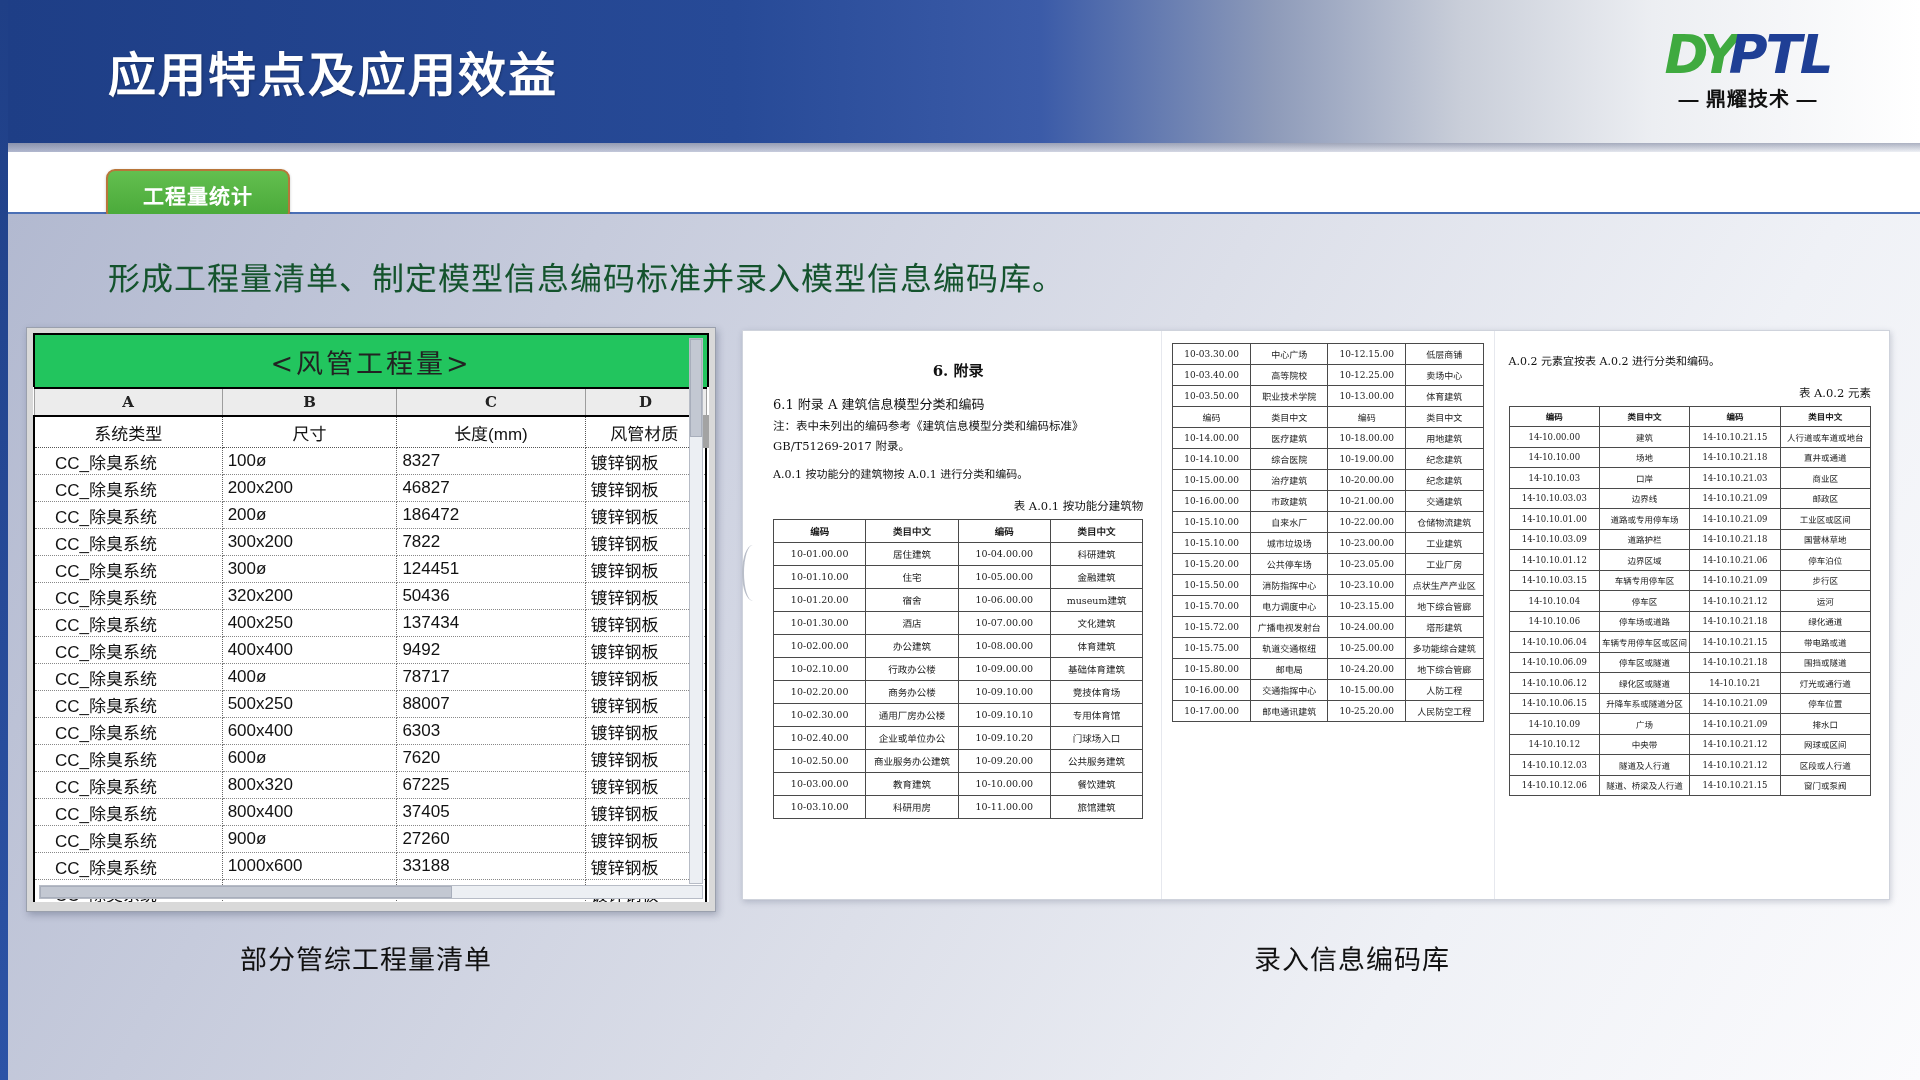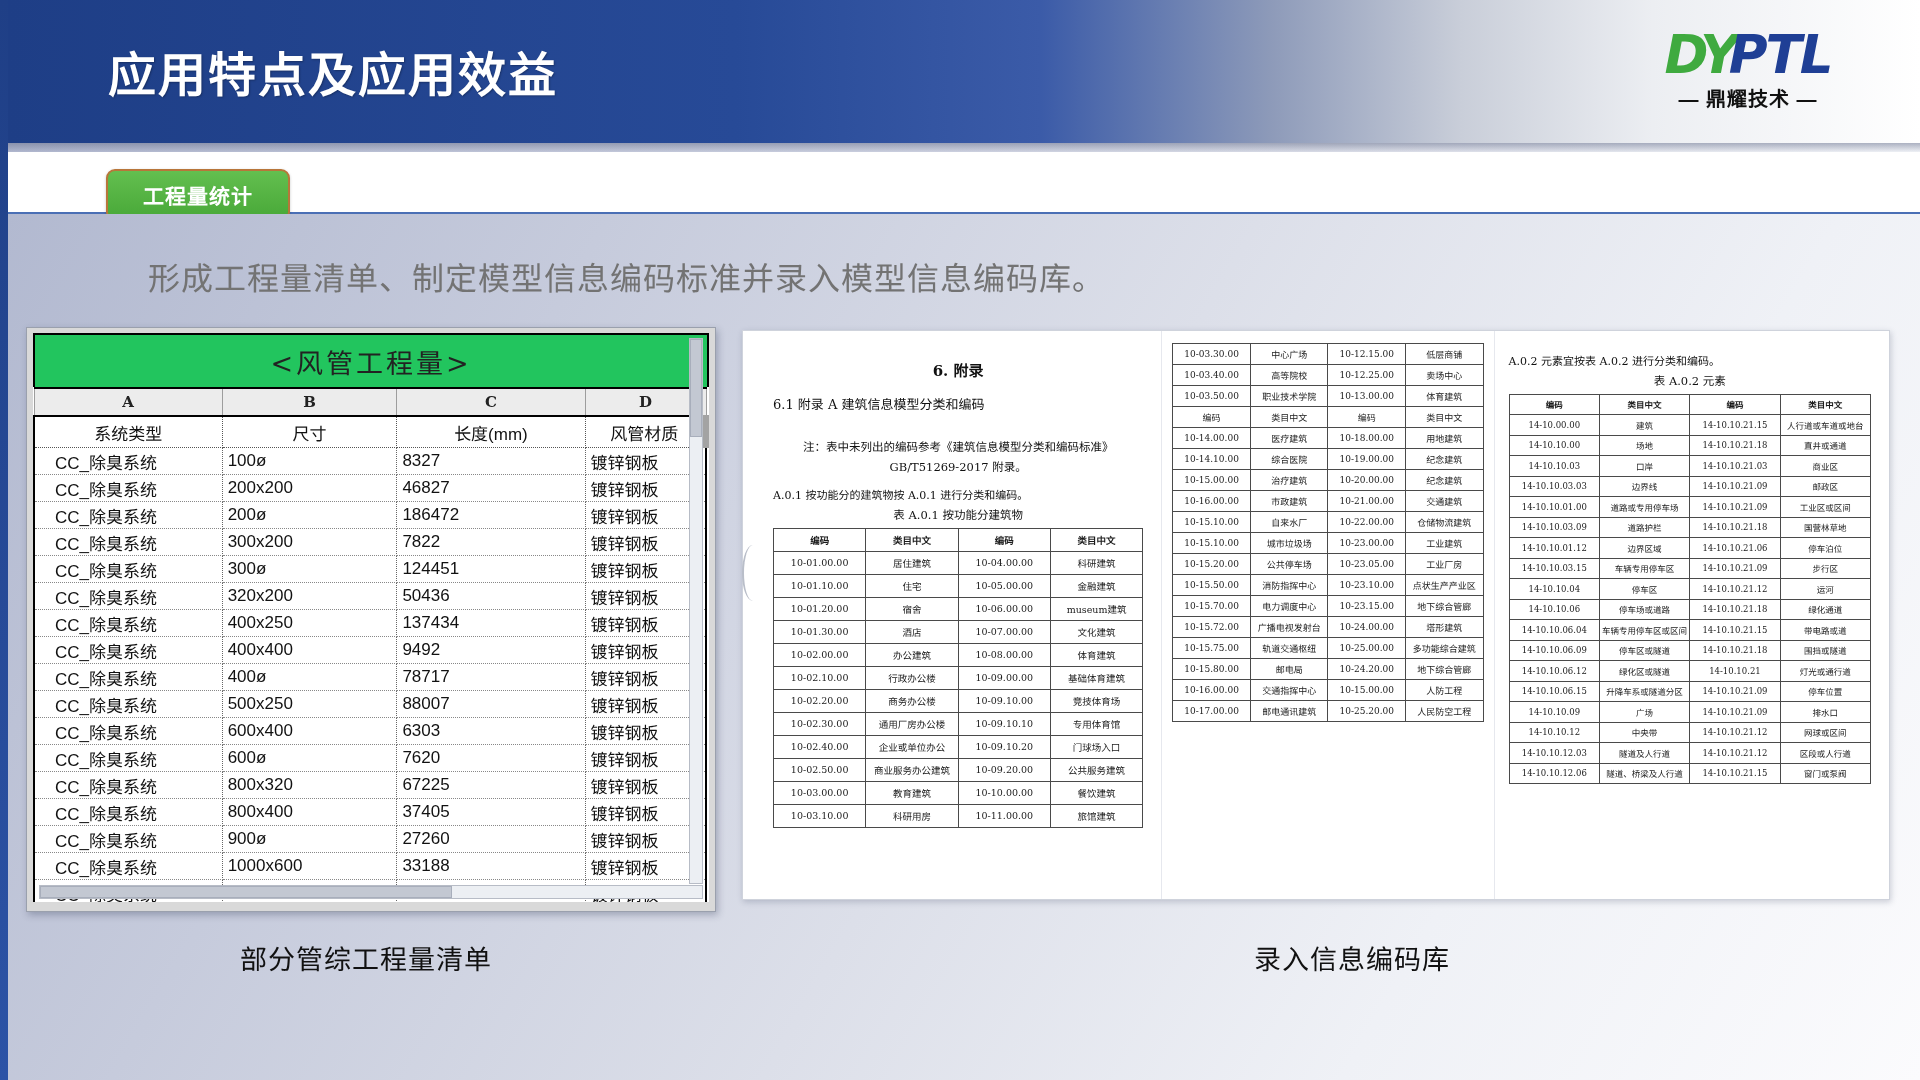--- a/index.html
+++ b/index.html
@@ -75,21 +75,21 @@
   }
   .tab-label{color:#ffffff;font-size:21px;font-weight:bold;letter-spacing:1px;}
 
   
   .body-area{
     position:absolute;left:8px;top:214px;width:1912px;height:866px;
     background:linear-gradient(120deg,#b2b9d0 0%,#c6cbdc 25%,#dcdfe9 52%,#eff1f6 76%,#fbfbfd 100%);
   }
   .lead{
     position:absolute;left:108px;top:253px;
-    font-size:32px;color:#737373;letter-spacing:1px;margin-left:40px;
+    font-size:32px;color:#14532d;letter-spacing:1px;
   }
 
   
   .xl-window{
     position:absolute;left:26px;top:327px;width:690px;height:585px;
     background:#d9d9d9;border:1px solid #9aa0ad;
     box-shadow:2px 3px 7px rgba(40,50,80,.30);
     padding:5px 6px 9px 6px;box-sizing:border-box;
   }
   .xl-sheet{background:#ffffff;width:100%;height:100%;position:relative;overflow:hidden;}
@@ -153,30 +153,29 @@
   }
   .d-h1{
     text-align:center;font-size:15px;font-weight:bold;color:#111;margin-top:14px;
     font-family:"DejaVu Serif","Liberation Serif",serif;
   }
   .d-h2{
     font-size:13px;color:#111;margin-top:14px;
     font-family:"DejaVu Serif","Liberation Serif",serif;
   }
   .d-note{
-    font-size:11.5px;color:#111;margin-top:24px;line-height:1.75;
-    font-family:"DejaVu Serif","Liberation Serif",serif;
-    text-align:center;
+    font-size:11.5px;color:#111;margin-top:3px;line-height:1.75;
+    font-family:"DejaVu Serif","Liberation Serif",serif;
   }
   .d-para{
     font-size:11px;color:#111;margin-top:10px;line-height:1.7;
     font-family:"DejaVu Serif","Liberation Serif",serif;
   }
   .d-tabcap{
-    text-align:center;font-size:11.5px;color:#111;margin-bottom:6px;
+    text-align:right;font-size:11.5px;color:#111;margin-top:12px;margin-bottom:6px;
     font-family:"DejaVu Serif","Liberation Serif",serif;
   }
   table.sc{border-collapse:collapse;width:100%;table-layout:fixed;}
   table.sc th,table.sc td{
     border:1px solid #araraara;border:1px solid #4a4a4a;
     font-size:9.5px;color:#1a1a1a;height:22px;text-align:center;
     font-weight:normal;padding:0 2px;overflow:hidden;white-space:nowrap;
     font-family:"DejaVu Serif","Liberation Serif",serif;
   }
   table.sc th{font-weight:bold;}

